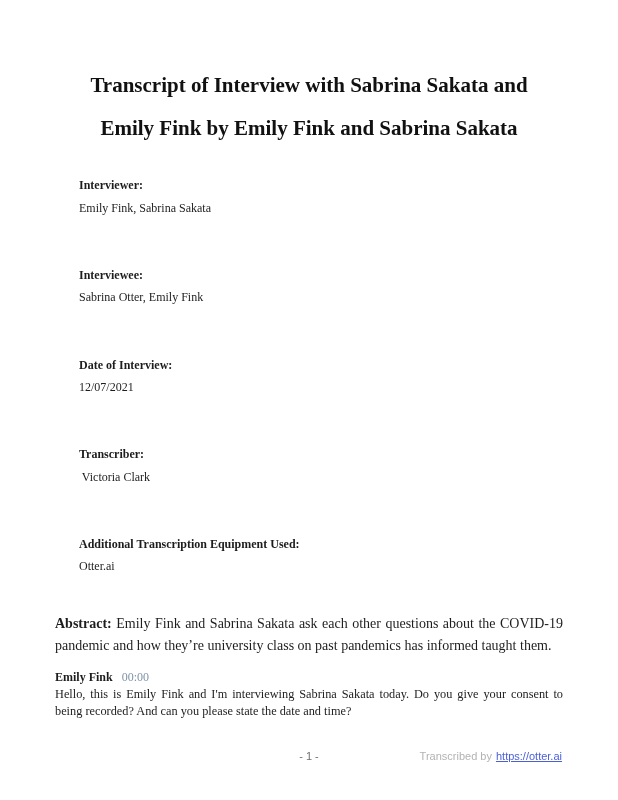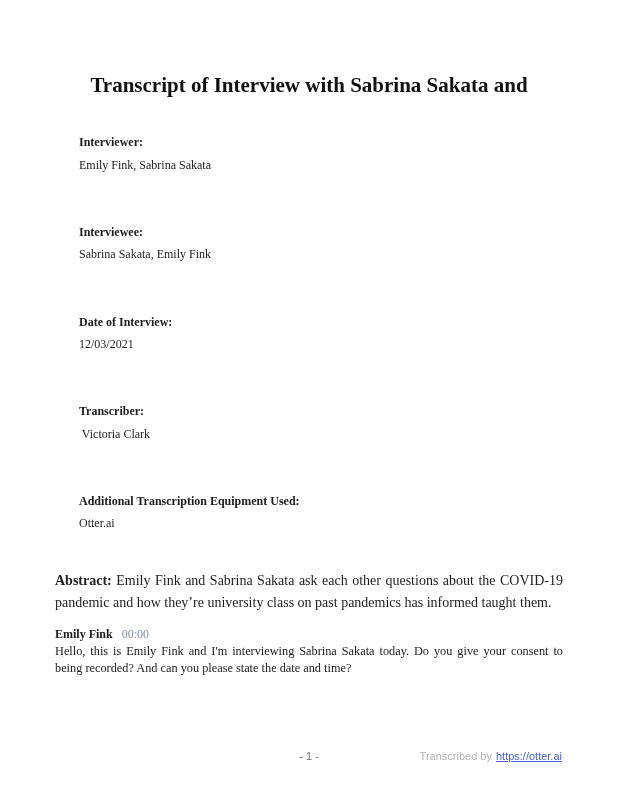--- a/index.html
+++ b/index.html
@@ -91,34 +91,35 @@
   }
 </style>
 </head>
 <body>
 
 <div class="page">
   <div class="content">
 
     <h1 class="doc-title">
       <span class="t-line">Transcript of Interview with Sabrina Sakata and</span>
+      <span class="t-line">Emily Fink by Emily Fink and Sabrina Sakata</span>
     </h1>
 
     <div class="meta">
       <div class="meta-line">
         <span class="meta-label">Interviewer:</span>
         <span class="meta-value">Emily Fink, Sabrina Sakata</span>
       </div>
       <div class="meta-line">
         <span class="meta-label">Interviewee:</span>
-        <span class="meta-value">Sabrina Sakata, Emily Fink</span>
+        <span class="meta-value">Sabrina Otter, Emily Fink</span>
       </div>
       <div class="meta-line">
         <span class="meta-label">Date of Interview:</span>
-        <span class="meta-value">12/03/2021</span>
+        <span class="meta-value">12/07/2021</span>
       </div>
       <div class="meta-line">
         <span class="meta-label">Transcriber:</span>
         <span class="meta-value"> Victoria Clark</span>
       </div>
       <div class="meta-line">
         <span class="meta-label">Additional Transcription Equipment Used:</span>
         <span class="meta-value">Otter.ai</span>
       </div>
     </div>

